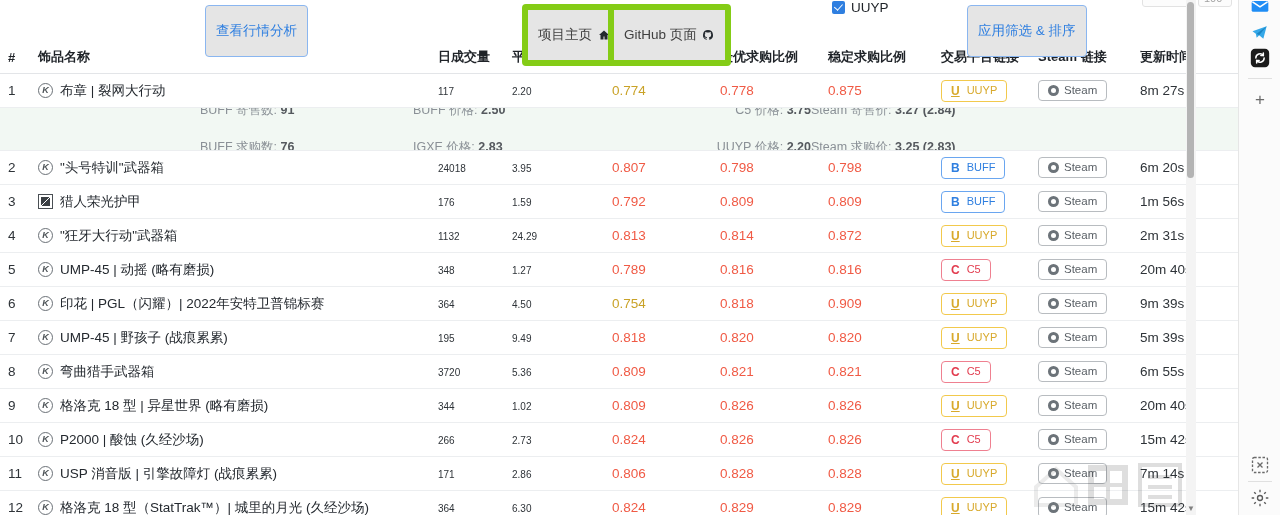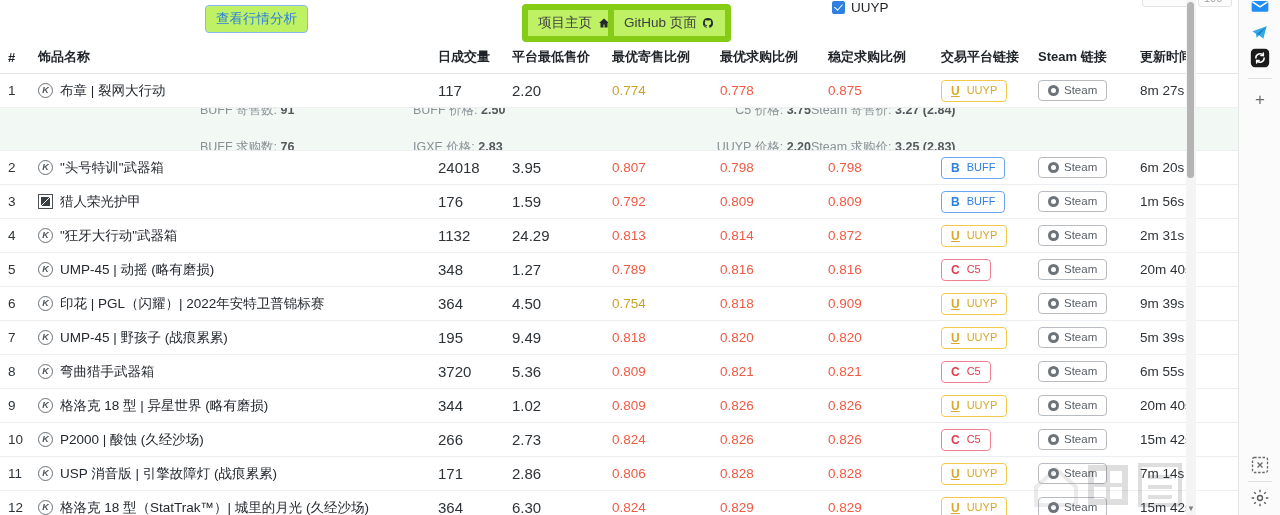--- a/index.html
+++ b/index.html
@@ -27,23 +27,23 @@
     width: 1238px;
     background: #fff;
   }
   .btn {
     position: absolute;
     display: inline-flex;
     align-items: center;
     gap: 5px;
     font-size: 13.5px;
     line-height: 1;
-    padding: 6px 10px;
+    padding: 18px 10px;
     border-radius: 4px;
-    background: #bef264;
+    background: #e5e5e5;
     white-space: nowrap;
     cursor: pointer;
     user-select: none;
   }
   .btn-primary-outline {
     border: 1px solid #8ab6f0;
     color: #2f7fe0;
   }
   .btn-grey-outline {
     border: 6px solid #84cc16;
@@ -180,21 +180,21 @@
     display: inline-block;
   }
   .ico-sq::after {
     content: "";
     position: absolute;
     left: 2px; top: 2px;
     width: 9px; height: 9px;
     background: linear-gradient(135deg, #3a3f44 0 45%, #fff 45% 55%, #3a3f44 55% 100%);
   }
 
-  .num { font-size: 15px; color: #2e3338; text-align: right; }
+  .num { font-size: 10px; color: #2e3338; text-align: right; }
   .ratio { font-size: 13.5px; }
   .ratio.red   { color: #f05a45; }
   .ratio.amber { color: #c9a227; }
 
   
   .badge {
     display: inline-flex;
     align-items: center;
     gap: 7px;
     border-radius: 4px;
@@ -356,20 +356,23 @@
               <path d="M12 2a10 10 0 0 0-3.16 19.49c.5.09.68-.22.68-.48v-1.7c-2.78.6-3.37-1.34-3.37-1.34-.45-1.16-1.11-1.47-1.11-1.47-.91-.62.07-.61.07-.61 1 .07 1.53 1.03 1.53 1.03.9 1.53 2.34 1.09 2.91.83.09-.65.35-1.09.63-1.34-2.22-.25-4.55-1.11-4.55-4.94 0-1.09.39-1.98 1.03-2.68-.1-.25-.45-1.27.1-2.64 0 0 .84-.27 2.75 1.02a9.5 9.5 0 0 1 5 0c1.91-1.29 2.75-1.02 2.75-1.02.55 1.37.2 2.39.1 2.64.64.7 1.03 1.59 1.03 2.68 0 3.84-2.34 4.68-4.57 4.93.36.31.68.92.68 1.85v2.75c0 .26.18.58.69.48A10 10 0 0 0 12 2z"></path>
             </svg>
         </span>
       </div>
 
       <div class="chk-wrap">
         <span class="chk-box"></span>
         <span>UUYP</span>
       </div>
 
+      <div class="btn btn-primary-outline" id="btn-apply">
+        <span>应用筛选 &amp; 排序</span>
+      </div>
 
       <div class="cut-select">
         <div class="cs-a"></div>
         <div class="cs-b">100</div>
       </div>
     </div>
 
     <table class="grid">
       <colgroup>
         <col class="c-idx">

